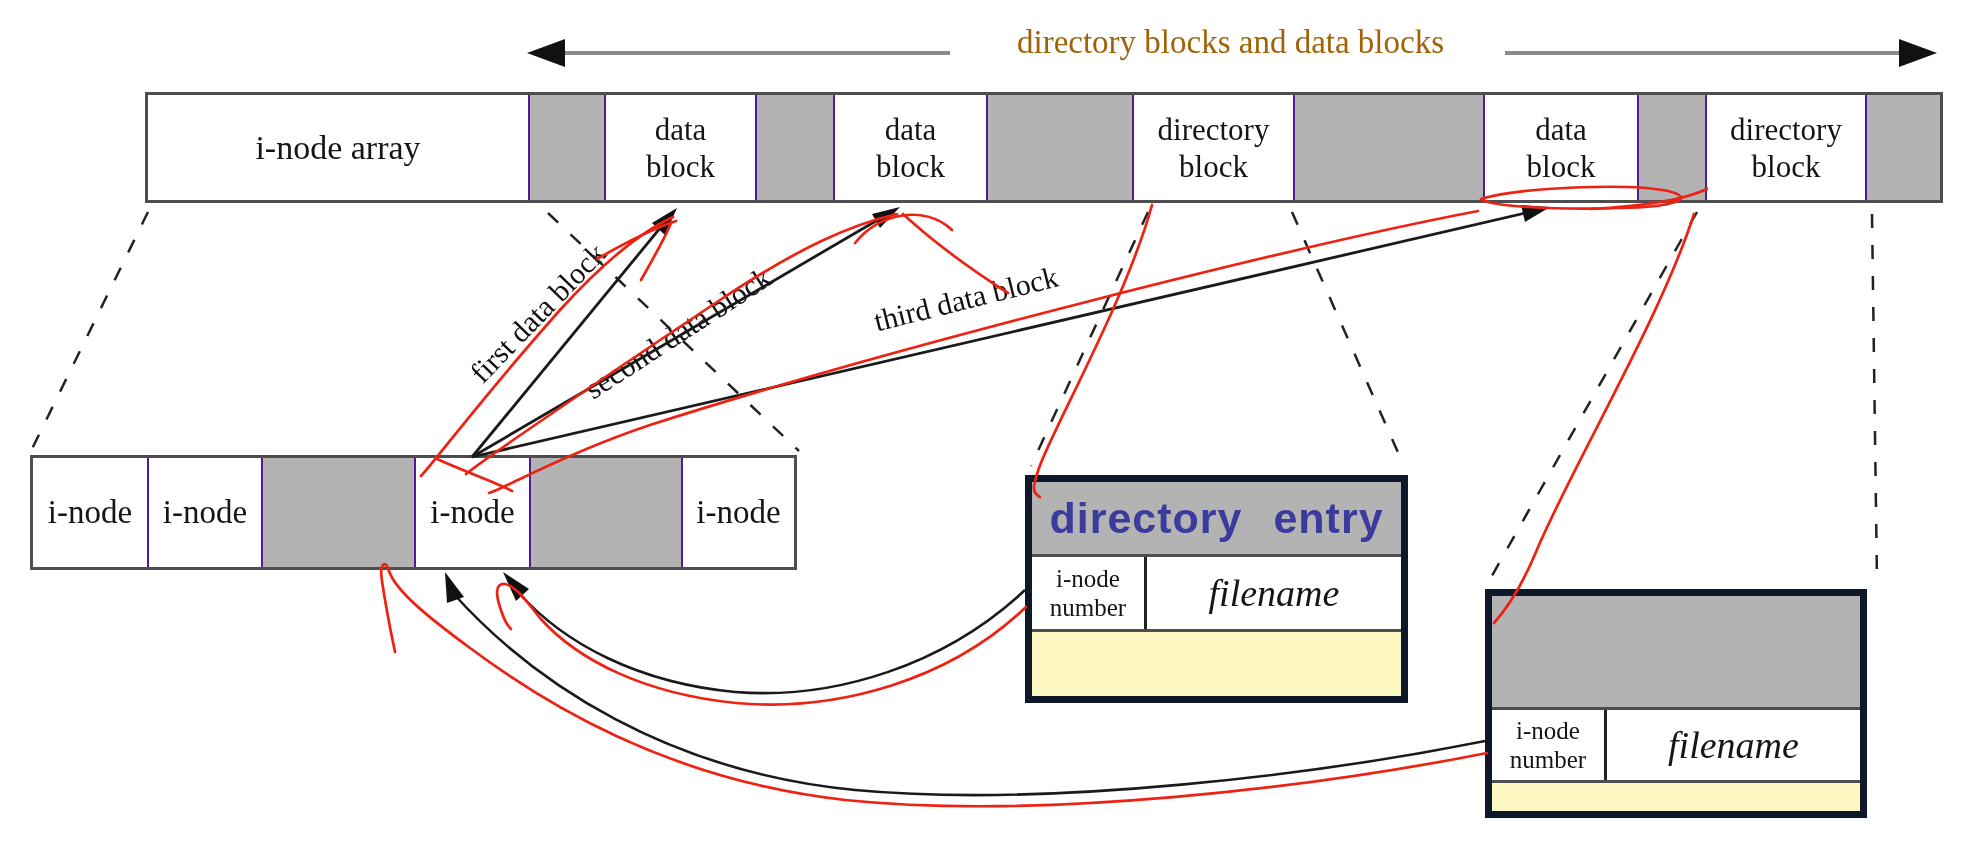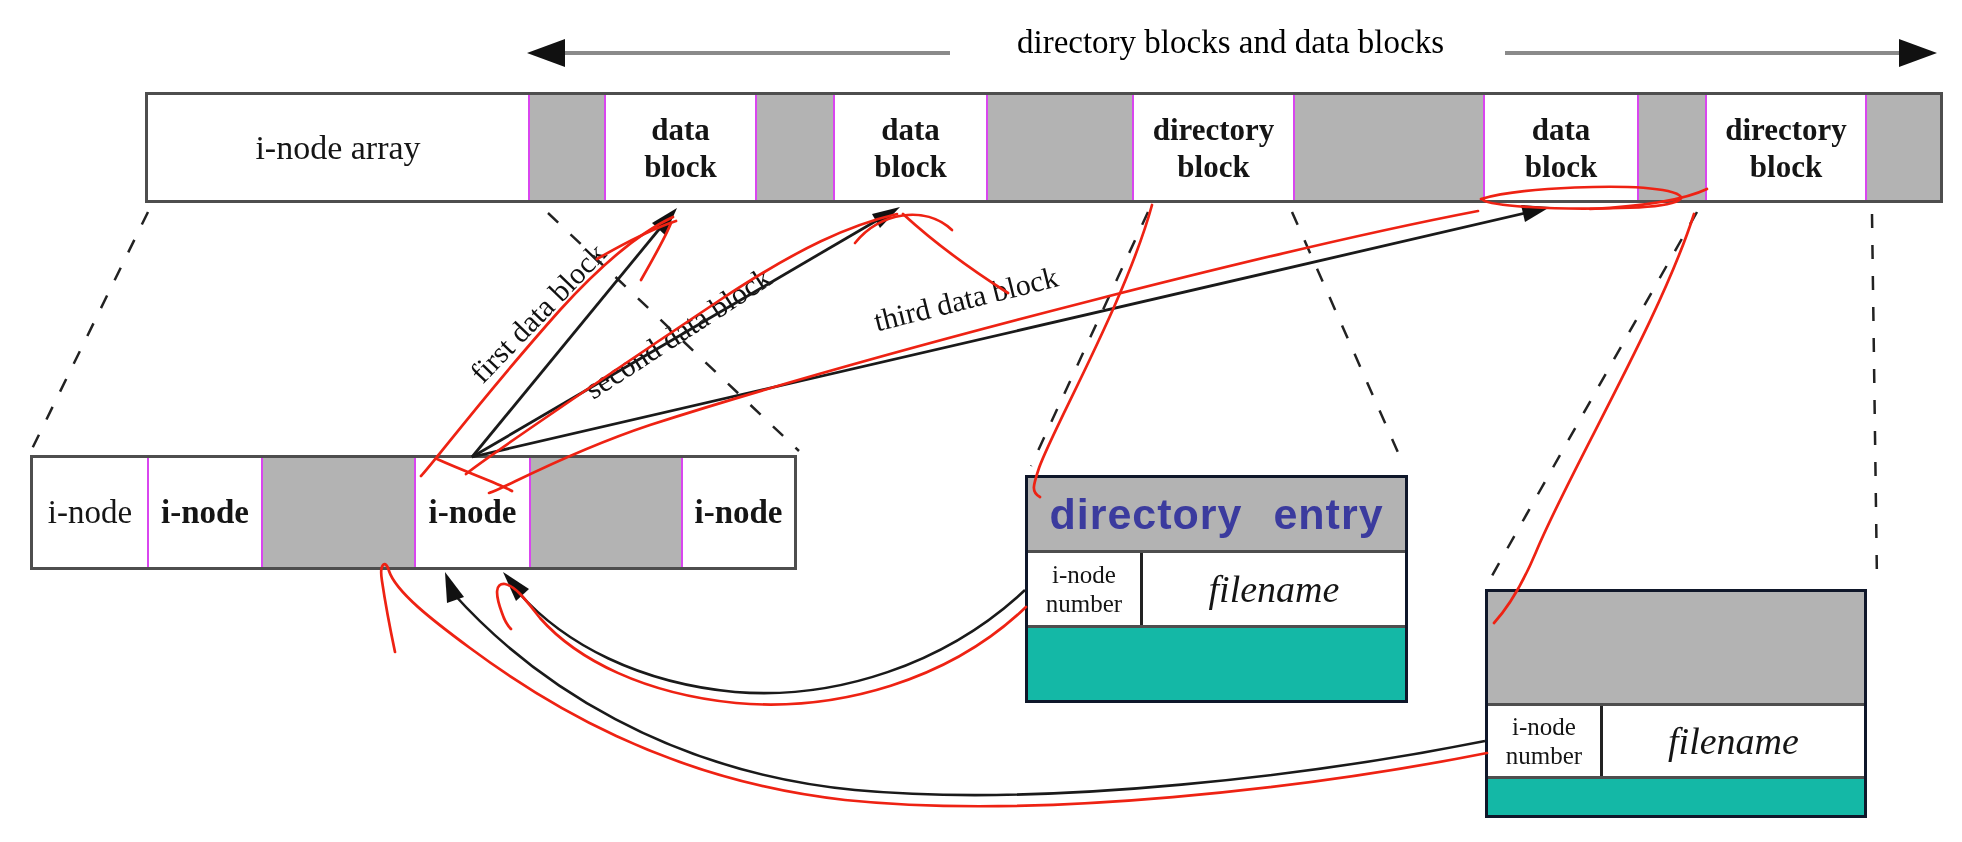--- a/index.html
+++ b/index.html
@@ -2,29 +2,29 @@
 <html><head>
 <meta charset="utf-8">
 <style>
   html,body{margin:0;padding:0;background:#ffffff;}
   #canvas{position:relative;width:1962px;height:842px;background:#fff;overflow:hidden;
           font-family:"Liberation Serif", serif;color:#151515;}
   .bar{position:absolute;border:3px solid #4e4e4e;background:#fff;box-sizing:border-box;}
   .seg{position:absolute;top:0;height:100%;box-sizing:border-box;display:flex;
        flex-direction:column;align-items:center;justify-content:center;text-align:center;}
   .seg.gray{background:#b3b3b3;}
-  .seg.bordered{border-left:2px solid #d946ef;font-weight:bold;}
+  .seg.bordered{border-left:2px solid #4c1d95;}
   .seg-line{display:block;font-size:31px;line-height:37px;white-space:nowrap;text-align:center;}
   .one-line{font-size:34px;}
   .cell-label{font-size:33px;}
   .rot-label{position:absolute;font-size:30px;white-space:nowrap;color:#111;
              transform:translate(-50%,-50%) rotate(var(--rot));}
   .top-label{position:absolute;left:958px;top:24px;width:545px;text-align:center;
-             font-size:33px;color:#000000;}
-  .entry-box{position:absolute;border:3px solid #0f172a;box-sizing:border-box;background:#14b8a6;}
+             font-size:33px;color:#a16207;}
+  .entry-box{position:absolute;border:7px solid #0f172a;box-sizing:border-box;background:#fef9c3;}
   .entry-head{position:absolute;left:0;top:0;width:100%;box-sizing:border-box;background:#b3b3b3;
               display:flex;align-items:center;justify-content:center;}
   .entry-title{font-family:"Liberation Sans", sans-serif;font-weight:bold;font-size:43px;
                color:#3b3b9e;word-spacing:18px;letter-spacing:1px;}
   .entry-row{position:absolute;left:0;width:100%;box-sizing:border-box;background:#fff;
              border-top:3px solid #4e4e4e;border-bottom:3px solid #4e4e4e;display:flex;}
   .cell-inum{box-sizing:border-box;border-right:3px solid #222;display:flex;flex-direction:column;
              align-items:center;justify-content:center;text-align:center;}
   .cell-inum span{font-size:25px;line-height:29px;}
   .cell-fname{flex:1;display:flex;align-items:center;justify-content:center;font-size:38px;font-style:italic;}

